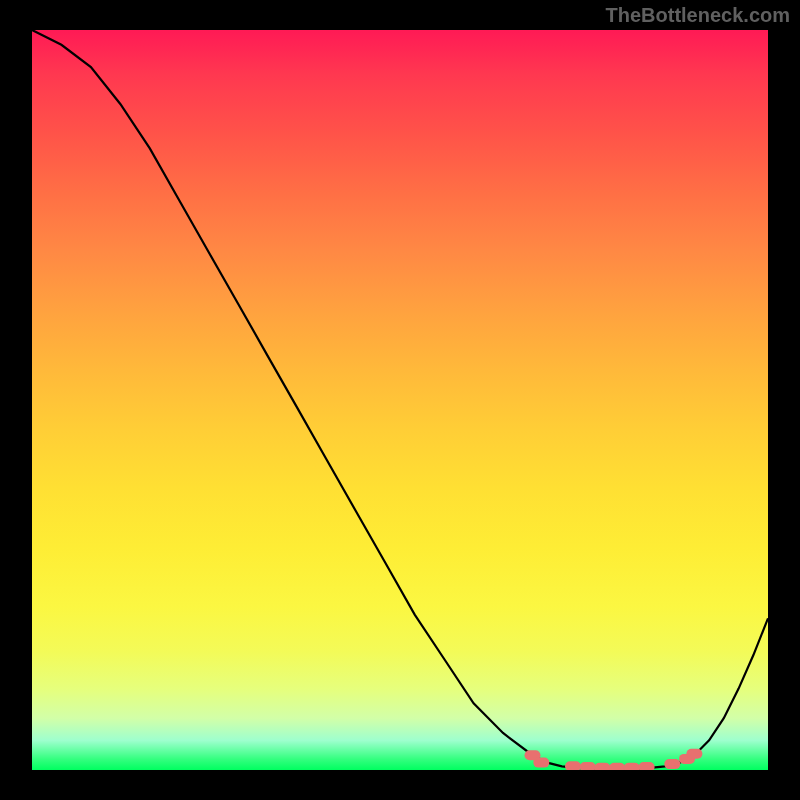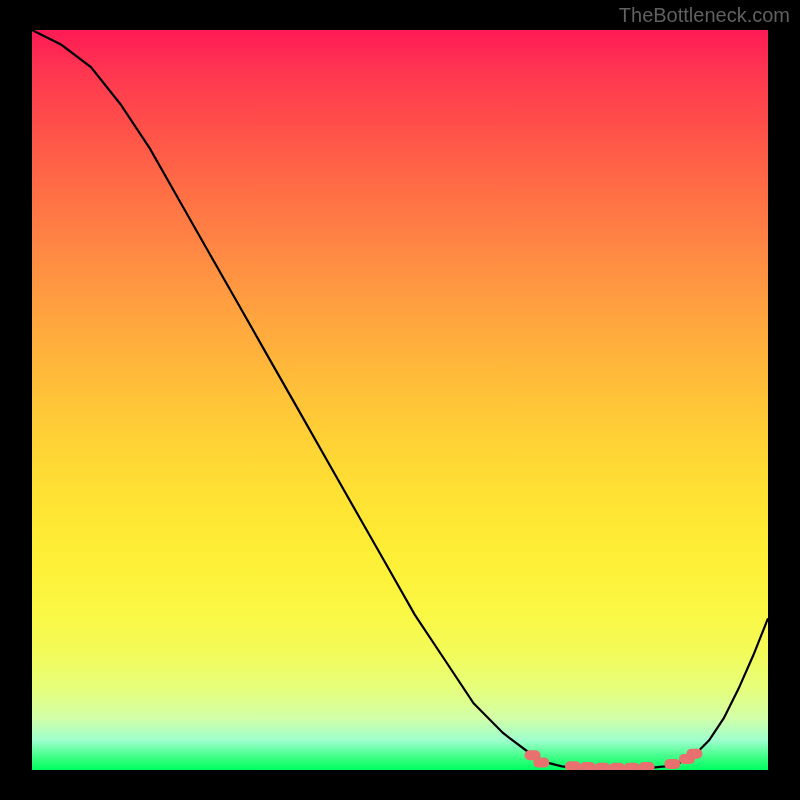--- a/index.html
+++ b/index.html
@@ -9,21 +9,21 @@
     background: #000000;
     position: relative;
     font-family: Arial, sans-serif;
   }
   .watermark {
     position: absolute;
     top: 4px;
     right: 10px;
     color: #606060;
     font-size: 20px;
-    font-weight: normal;
+    font-weight: bold;
     z-index: 10;
   }
   .plot-area {
     position: absolute;
     left: 32px;
     top: 30px;
     width: 736px;
     height: 740px;
     background: linear-gradient(to bottom,
       #ff1a55 0%,

